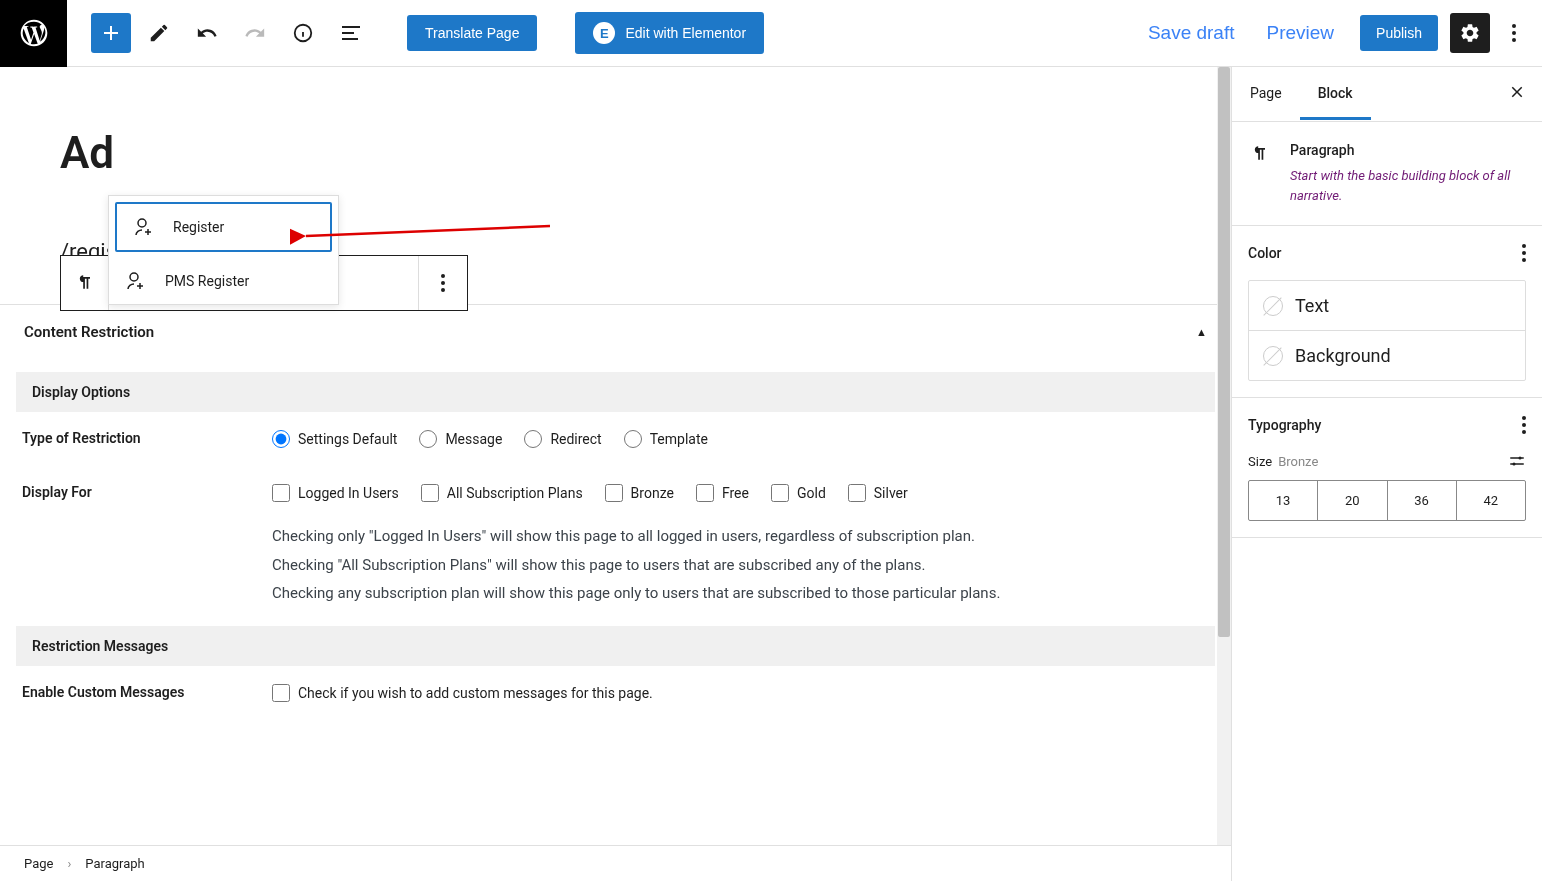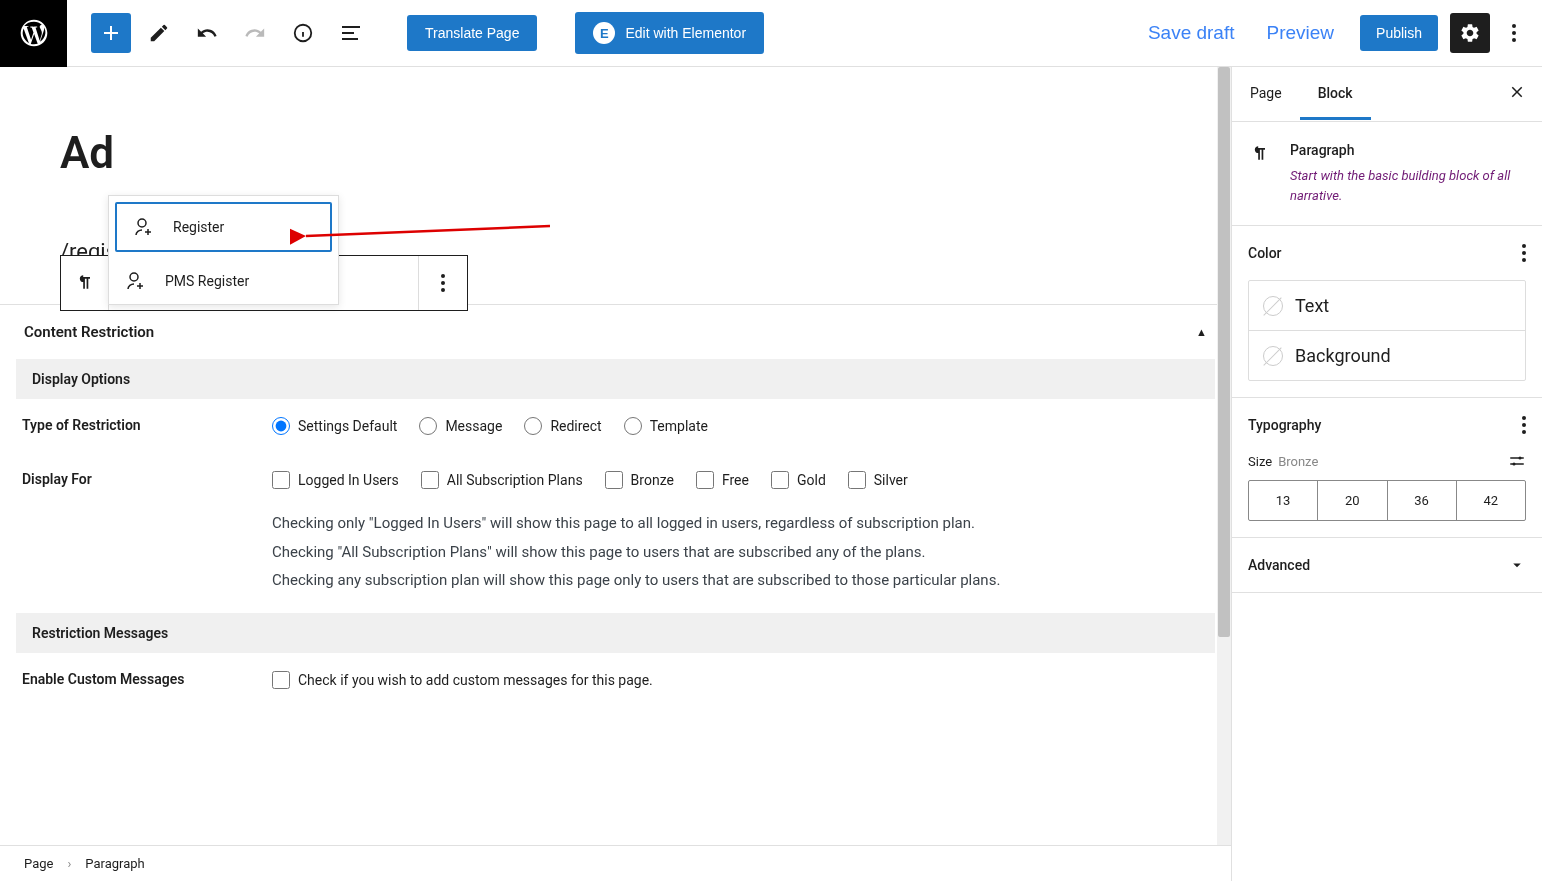--- a/index.html
+++ b/index.html
@@ -34,21 +34,21 @@
     .autocomplete-item { display: flex; align-items: center; padding: 10px 14px; gap: 16px; cursor: pointer; font-size: 14px; }
     .autocomplete-item.selected { border: 2px solid #1e78c8; margin: 6px; border-radius: 2px; }
     .autocomplete-item .ico { width: 26px; height: 26px; display: flex; align-items: center; justify-content: center; }
     
     .arrow-annotation { position: absolute; top: 149px; left: 290px; z-index: 20; pointer-events: none; }
     
     .slash-text { padding: 10px 60px 40px; font-size: 22px; color: #1e1e1e; }
     
     .meta-box { border-top: 1px solid #e0e0e0; }
     .meta-header { display: flex; justify-content: space-between; align-items: center; padding: 18px 24px; font-size: 15px; font-weight: 600; }
-    .meta-section { margin: 0 16px 16px; }
+    .meta-section { margin: 13px 16px 16px; }
     .meta-section-header { background: #f0f0f0; padding: 12px 16px; font-size: 14px; font-weight: 600; }
     .meta-row { display: flex; padding: 18px 6px; gap: 20px; }
     .meta-label { width: 230px; font-size: 14px; font-weight: 600; color: #1e1e1e; }
     .meta-controls { flex: 1; }
     .radio-group, .check-group { display: flex; gap: 22px; flex-wrap: wrap; }
     .radio-item, .check-item { display: flex; align-items: center; gap: 8px; font-size: 14px; }
     input[type="radio"], input[type="checkbox"] { width: 18px; height: 18px; cursor: pointer; }
     .help-text { margin-top: 20px; line-height: 1.9; font-size: 15px; color: #3c434a; }
     
     .sidebar-tabs { display: flex; border-bottom: 1px solid #e0e0e0; align-items: center; }
@@ -373,22 +373,14 @@
         </div>
         <div class="size-buttons">
           <div class="size-btn">13</div>
           <div class="size-btn">20</div>
           <div class="size-btn">36</div>
           <div class="size-btn">42</div>
         </div>
       </div>
     </div>
 
-    <div class="panel">
-      <div class="panel-header">
-        <span>Advanced</span>
-        <svg width="18" height="18" viewBox="0 0 24 24" fill="#1e1e1e">
-            <path d="M7 10l5 5 5-5z"></path>
-          </svg>
-      </div>
-    </div>
   </div>
 </div>
 
 </body></html>

